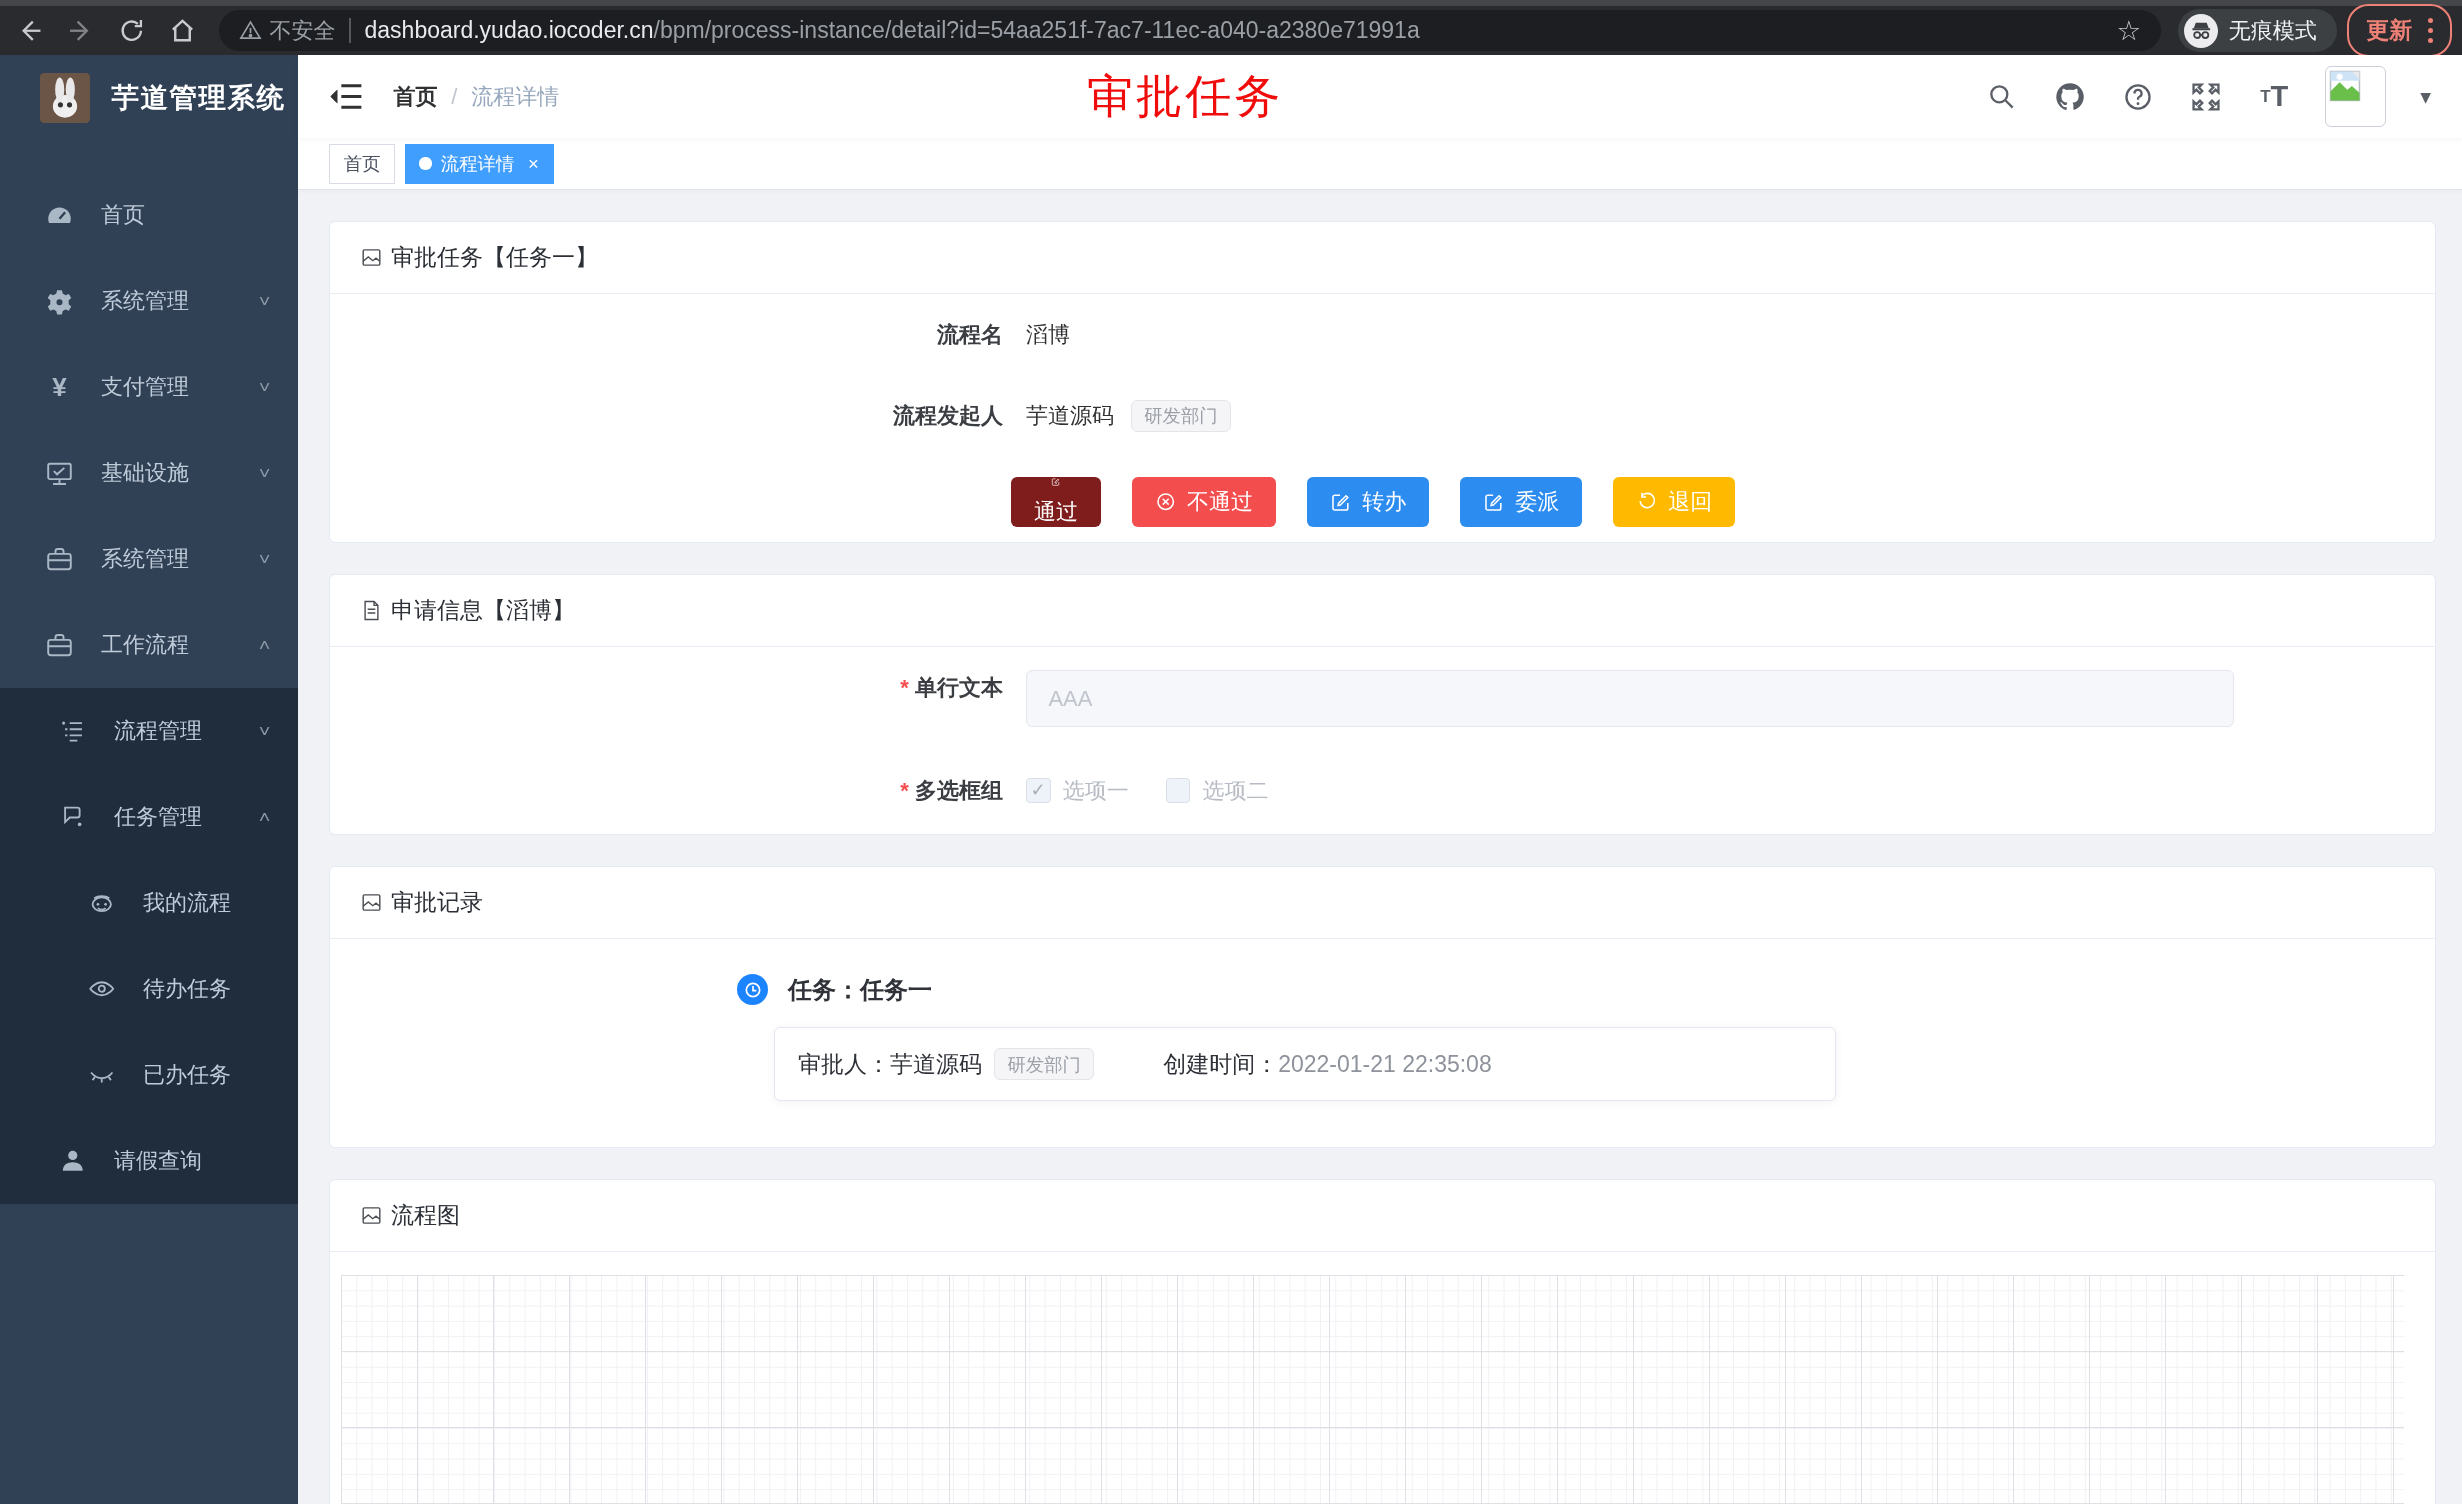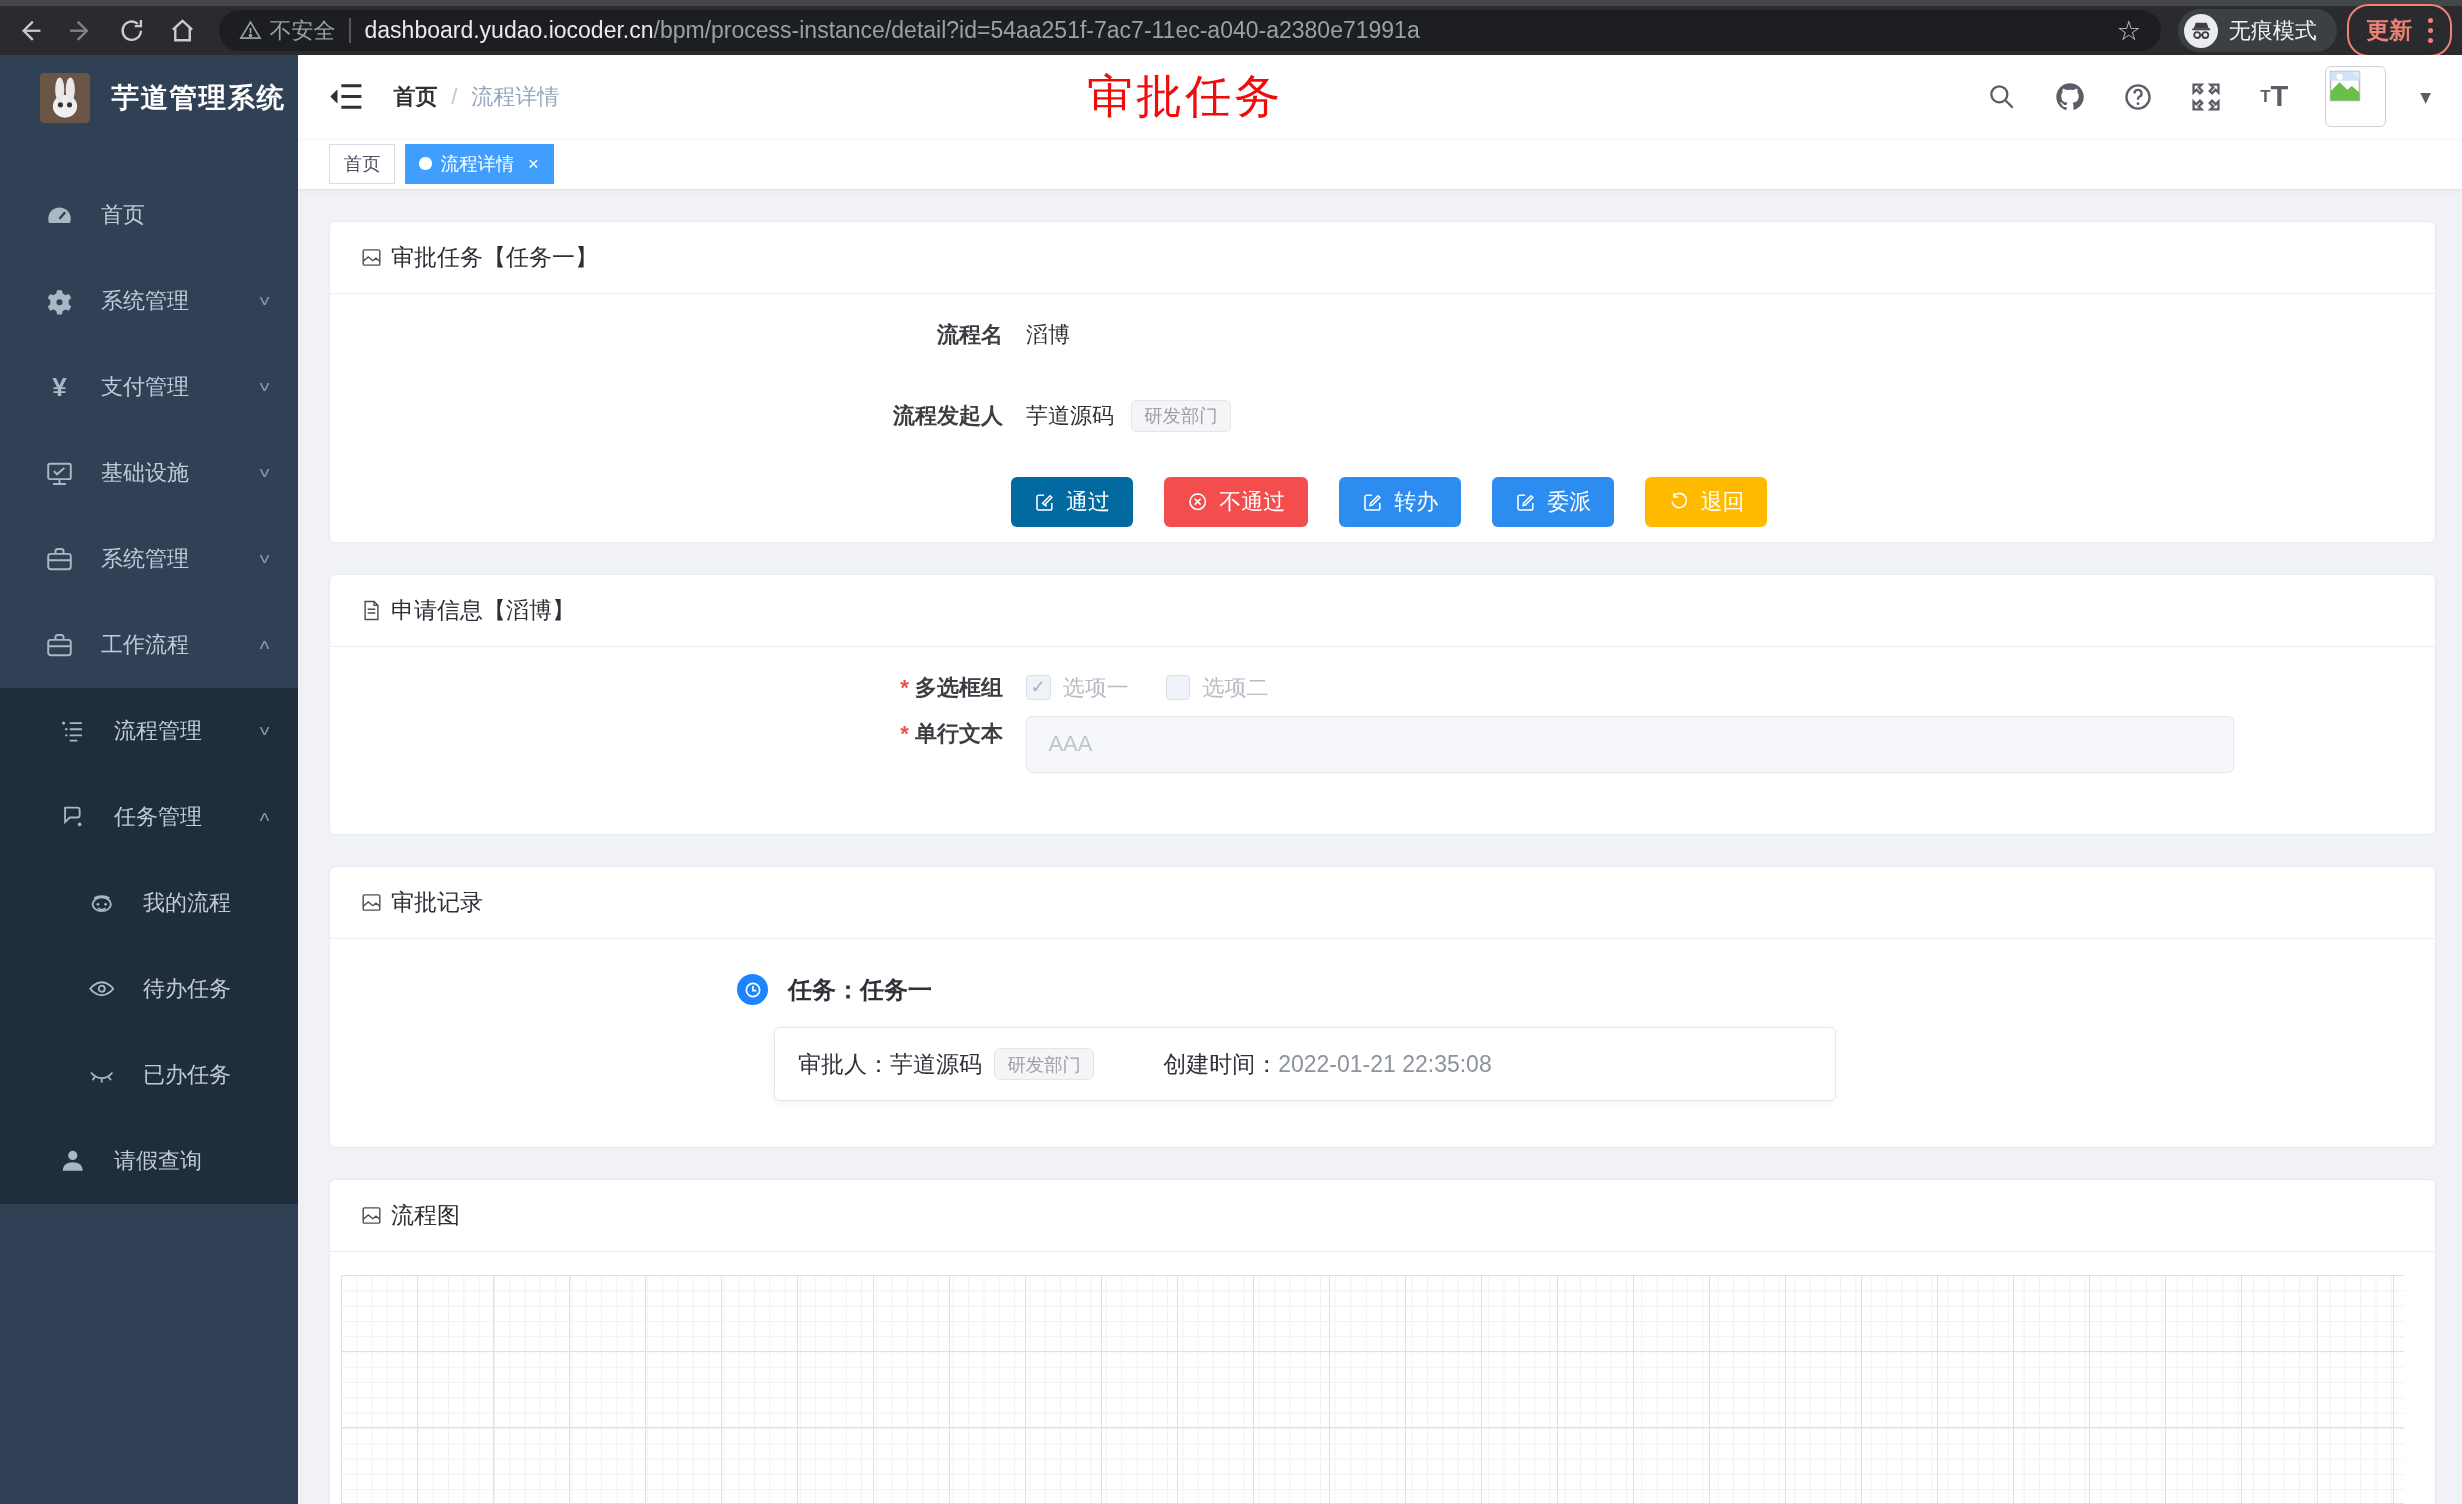--- a/index.html
+++ b/index.html
@@ -99,21 +99,21 @@
   .ta-wrap { position:relative; width:1208px; }
   .ta-wrap::after { content:""; position:absolute; right:4.6px; bottom:7.6px; width:13.8px; height:13.8px;
     background:repeating-linear-gradient(135deg, transparent 0 3.8px, #8a8f98 3.8px 5.4px); clip-path:polygon(100% 0,100% 100%,0 100%); }
   input.sl { width:1208px; height:57px; background:#f5f7fa; border:1.5px solid #e4e7ed; border-radius:6.1px;
              font-size:22px; color:#c0c4cc; padding:0 21.4px; font-family:inherit; }
 
   .btn-row { display:flex; gap:31px; margin-left:650px; margin-top:34px; }
   .btn { height:50px; border:none; border-radius:6.1px; color:#fff; font-size:22px; display:flex;
          align-items:center; gap:10.7px; padding:0 23px; font-family:inherit; cursor:pointer; }
   .btn svg { stroke:#fff; fill:none; stroke-width:2.6; }
-  .btn.green { background:#0369a1; }
+  .btn.green { background:#7f1d1d;flex-direction:column; }
   .btn.red { background:#f34d4d; }
   .btn.blue { background:#2d8cf0; }
   .btn.amber { background:#ffba00; }
 
   .cbgroup { display:flex; align-items:center; gap:37px; height:35px; }
   .cbitem { display:flex; align-items:center; gap:12.2px; }
   .cbox { width:24.5px; height:24.5px; border-radius:3.8px; border:1.5px solid #d9dee8; background:#eef2f9;
           display:flex; align-items:center; justify-content:center; }
   .cbox.checked::after { content:"✓"; font-size:18.4px; color:#a9aeb8; line-height:1; }
   .cblabel { font-size:22px; color:#b7bbc3; }
@@ -479,37 +479,37 @@
           <span class="chd-ic">
             <svg width="23" height="23" viewBox="0 0 36 36">
                 <path d="M8 4h14l6 6v22H8z"></path>
                 <path d="M22 4v6h6"></path>
                 <path d="M12 16h12M12 22h12"></path>
               </svg>
           </span>
           <span class="t">申请信息【滔博】</span>
         </div>
         <div class="card-bd">
+          <div class="frow" style="margin-bottom:46px;">
+            <span class="flabel"><span class="req">*</span><span>单行文本</span></span>
+            <span class="fctl">
+              <input class="sl" disabled="" value="AAA" style="">
+            </span>
+          </div>
           <div class="frow" style="margin-bottom:10.7px;">
             <span class="flabel"><span class="req">*</span><span>多选框组</span></span>
             <span class="fctl cbgroup">
               <span class="cbitem">
                 <span class="cbox checked"></span>
                 <span class="cblabel">选项一</span>
               </span>
               <span class="cbitem">
                 <span class="cbox"></span>
                 <span class="cblabel">选项二</span>
               </span>
-            </span>
-          </div>
-          <div class="frow" style="margin-bottom:46px;">
-            <span class="flabel"><span class="req">*</span><span>单行文本</span></span>
-            <span class="fctl">
-              <input class="sl" disabled="" value="AAA" style="">
             </span>
           </div>
         </div>
       </div>
 
       <div class="card">
         <div class="card-hd">
           <span class="chd-ic">
             <svg width="23" height="23" viewBox="0 0 36 36">
                 <rect x="5" y="6" width="26" height="24" rx="2"></rect>

